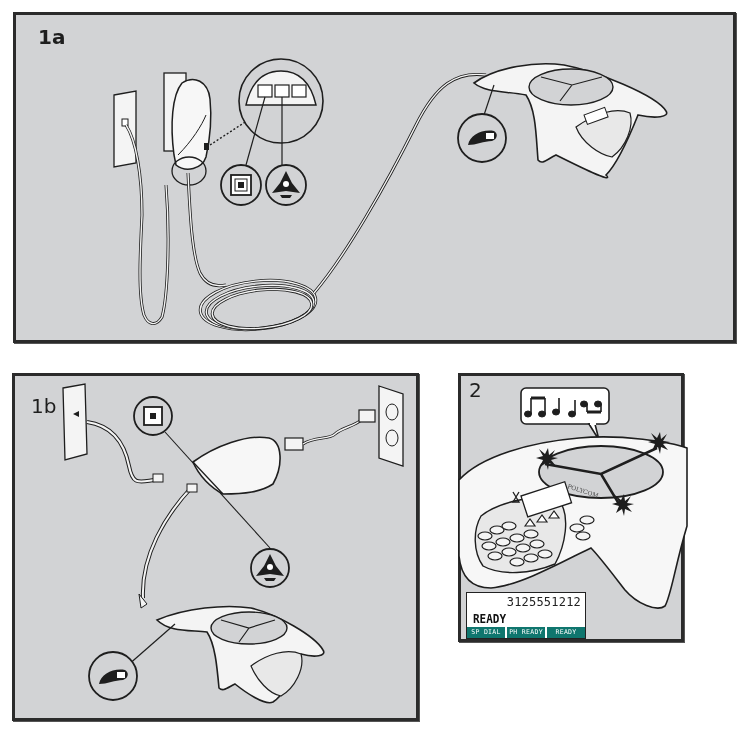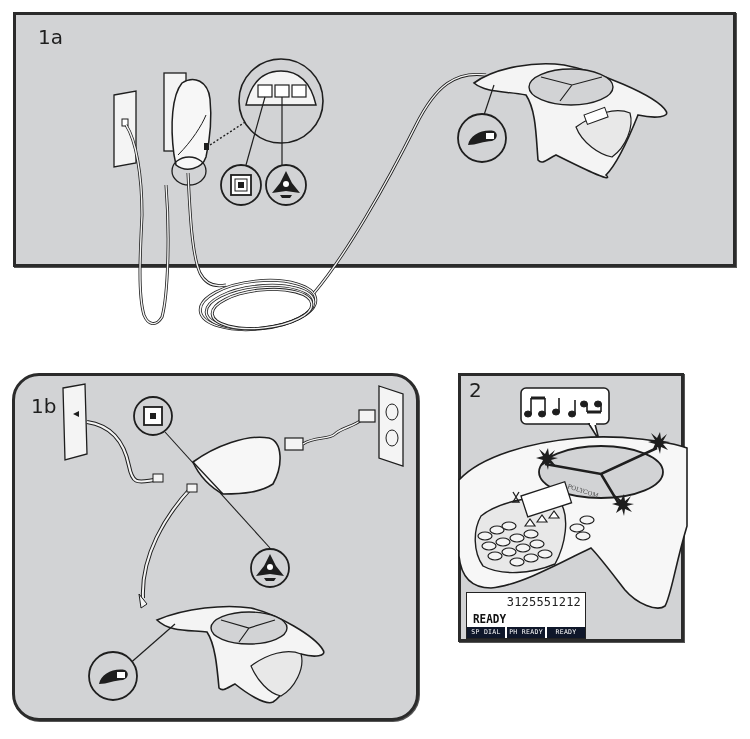--- a/index.html
+++ b/index.html
@@ -4,26 +4,26 @@
 <style>
   html, body { margin: 0; padding: 0; background: #ffffff; }
   body { width: 750px; height: 739px; position: relative; overflow: hidden; font-family: "DejaVu Sans", sans-serif; }
   .panel { position: absolute; background: #d2d3d5; border: 3px solid #2b2b2b; box-sizing: border-box; box-shadow: 1px 1px 0 #555; }
   .panel-label { position: absolute; font-family: "DejaVu Sans", sans-serif; font-size: 20px; color: #1e1e1e; }
   svg { position: absolute; left: 0; top: 0; overflow: visible; }
   .lcd-wrap { position: absolute; background: #ffffff; border: 1.5px solid #222; box-sizing: border-box; }
   .lcd-number { position: absolute; right: 4px; top: 2px; font-family: "DejaVu Sans Mono", monospace; font-size: 12px; color: #222; letter-spacing: 0.2px; }
   .lcd-status { position: absolute; left: 6px; top: 19px; font-family: "DejaVu Sans Mono", monospace; font-weight: bold; font-size: 11px; color: #111; transform: scaleY(1.15); }
   .softkeys { position: absolute; left: 0; right: 0; bottom: 0; height: 11px; display: flex; gap: 2px; background: #fff; }
-  .softkey { flex: 1; background: #0f172a; color: #fff; font-family: "DejaVu Sans Mono", monospace; font-size: 6.5px; line-height: 11px; text-align: center; letter-spacing: 0.3px; }
+  .softkey { flex: 1; background: #0f766e; color: #fff; font-family: "DejaVu Sans Mono", monospace; font-size: 6.5px; line-height: 11px; text-align: center; letter-spacing: 0.3px; }
 </style>
 </head>
 <body>
 
-<div class="panel" style="left:13px; top:12px; width:723px; height:255px;">
+<div class="panel" style="left:13px; top:12px; width:723px; height:331px;font-weight:bold;">
   <span class="panel-label" style="left:22px; top:10px;">1a</span>
   <svg width="723" height="331">
 
     <g>
       <polygon points="98,80 120,76 120,148 98,152" fill="#f4f4f4" stroke="#1e1e1e" stroke-width="1.3"></polygon>
       <rect x="106" y="104" width="6" height="7" fill="#fff" stroke="#1e1e1e" stroke-width="1"></rect>
     </g>
 
     <path d="M110,110 C120,125 126,160 126,200 C124,240 122,280 128,300 C132,310 140,312 146,302 C152,280 154,220 150,170" fill="none" stroke="#1e1e1e" stroke-width="3"></path>
     <path d="M110,110 C120,125 126,160 126,200 C124,240 122,280 128,300 C132,310 140,312 146,302 C152,280 154,220 150,170" fill="none" stroke="#f4f4f4" stroke-width="1.4"></path>
@@ -85,21 +85,21 @@
 
     <line x1="478" y1="70" x2="466" y2="106" stroke="#1e1e1e" stroke-width="1.2"></line>
     <g>
       <circle cx="466" cy="123" r="24" fill="#d2d3d5" stroke="#1e1e1e" stroke-width="1.8"></circle>
       <path d="M452,130 C454,120 466,114 478,116 C482,118 482,124 476,126 C468,126 460,130 452,130 Z" fill="#1e1e1e"></path>
       <path d="M470,118 h8 v6 h-8 z" fill="#fff"></path>
     </g>
   </svg>
 </div>
 
-<div class="panel" style="left:12px; top:373px; width:407px; height:348px;border-radius:27px;">
+<div class="panel" style="left:12px; top:373px; width:407px; height:348px;">
   <span class="panel-label" style="left:16px; top:18px;">1b</span>
   <svg width="407" height="348">
     <g>
       <polygon points="48,12 70,8 72,78 50,84" fill="#f4f4f4" stroke="#1e1e1e" stroke-width="1.3"></polygon>
       <path d="M58,38 l6,-3 v6 z" fill="#1e1e1e"></path>
     </g>
 
     <path d="M72,46 C100,50 110,70 114,90 C118,110 124,106 140,104" fill="none" stroke="#1e1e1e" stroke-width="4"></path>
     <path d="M72,46 C100,50 110,70 114,90 C118,110 124,106 140,104" fill="none" stroke="#f4f4f4" stroke-width="2"></path>
     <rect x="138" y="98" width="10" height="8" fill="#f4f4f4" stroke="#1e1e1e" stroke-width="1"></rect>

